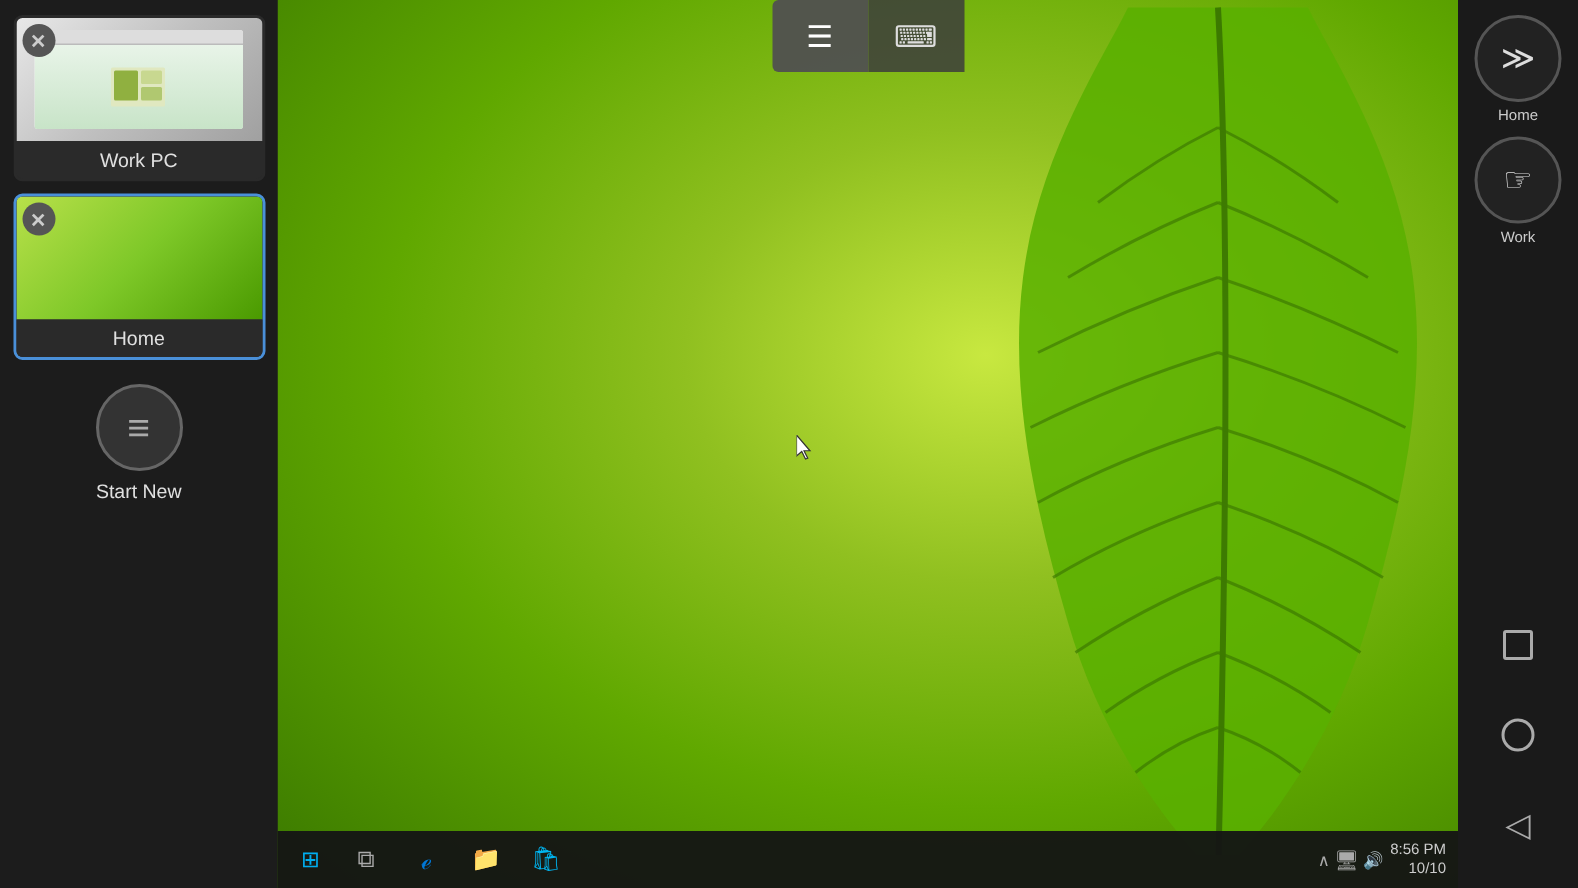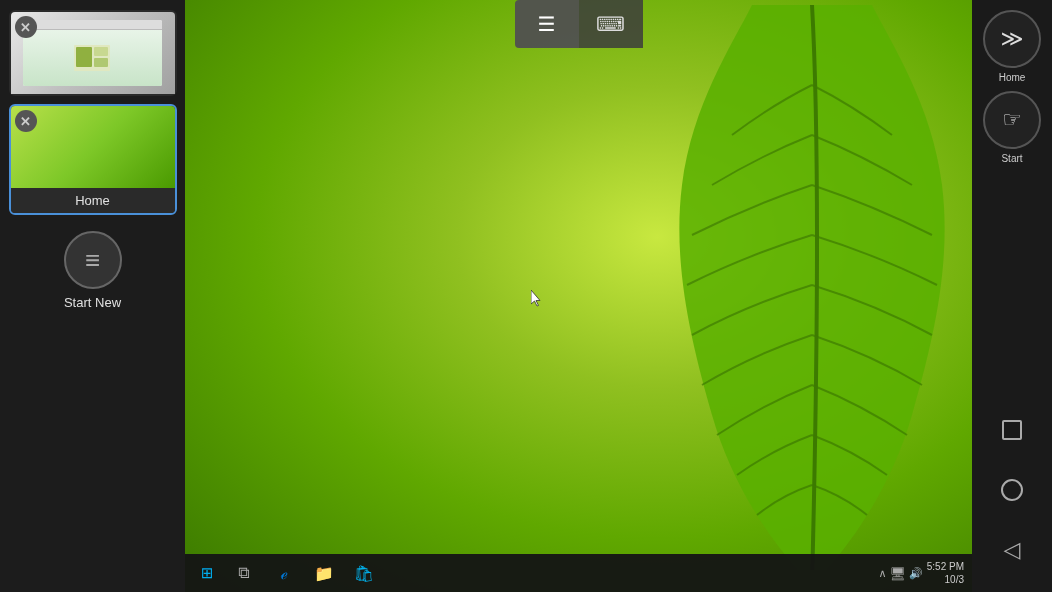--- a/index.html
+++ b/index.html
@@ -364,20 +364,21 @@
             <svg width="40" height="30" viewBox="0 0 40 30">
               <rect x="2" y="2" width="36" height="26" fill="#e0e8c0" rx="1"></rect>
               <rect x="4" y="4" width="16" height="20" fill="#90b040" rx="1"></rect>
               <rect x="22" y="4" width="14" height="9" fill="#c8d890" rx="1"></rect>
               <rect x="22" y="15" width="14" height="9" fill="#b0c870" rx="1"></rect>
             </svg>
           </div>
         </div>
       </div>
     </div>
+    <div class="session-label">Work PC</div>
   </div>
 
   <div class="session-card active">
     <div class="close-btn">✕</div>
     <div class="session-thumbnail">
       <div class="thumb-home"></div>
     </div>
     <div class="session-label">Home</div>
   </div>
 
@@ -460,42 +461,42 @@
           <span class="taskbar-icon" style="color:#00b4f0;">🛍</span>
         </div>
       </div>
       <div class="taskbar-right">
         <div class="taskbar-right-icons">
           <span class="sys-tray-icon" style="font-size:11px;">∧</span>
           <span class="sys-tray-icon">🖥</span>
           <span class="sys-tray-icon" style="font-size:11px;">🔊</span>
         </div>
         <div class="time-display">
-          <div>5:52 PM</div>
-          <div>10/3</div>
+          <div>8:56 PM</div>
+          <div>10/10</div>
         </div>
       </div>
     </div>
   </div>
 </div>
 
 <div class="right-sidebar">
 
   <div style="display:flex; flex-direction:column; align-items:center; margin-top: 10px;">
     <div class="right-btn">
       <span class="right-btn-icon" style="font-size:22px;">≫</span>
     </div>
     <div class="right-btn-label">Home</div>
   </div>
 
   <div style="display:flex; flex-direction:column; align-items:center;">
     <div class="right-btn">
       <span class="right-btn-icon" style="font-size:22px;">☞</span>
     </div>
-    <div class="right-btn-label">Start</div>
+    <div class="right-btn-label">Work</div>
   </div>
 
   <div class="right-spacer"></div>
 
   <div class="right-nav-btn" style="margin-bottom: 8px;">
     <span style="color:#aaa; font-size:20px; border:2px solid #aaa; width:20px; height:20px; display:block; border-radius:2px;"></span>
   </div>
 
   <div class="right-nav-btn" style="margin-bottom: 8px;">
     <span style="color:#aaa; font-size:20px; border:2px solid #aaa; width:22px; height:22px; display:block; border-radius:50%;"></span>

